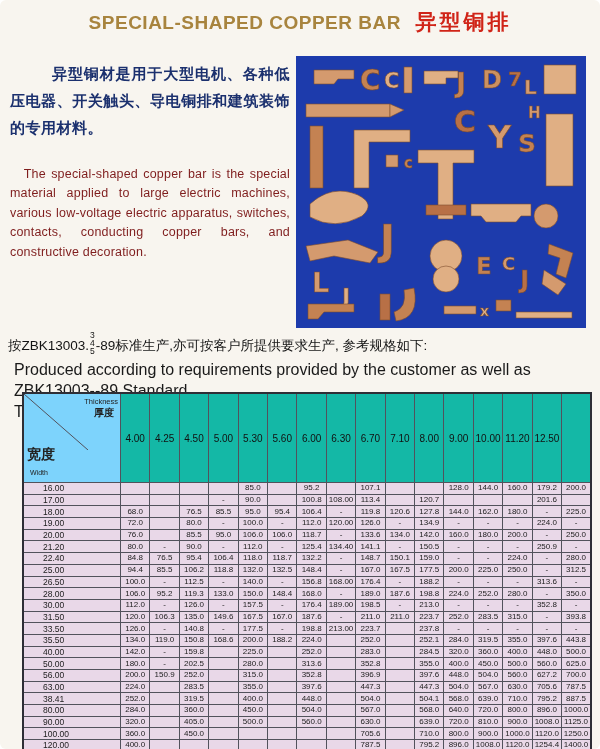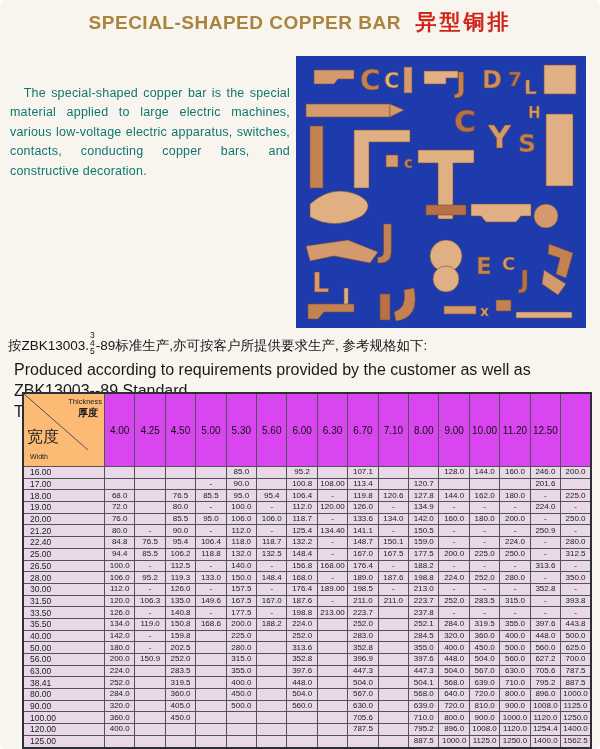--- a/index.html
+++ b/index.html
@@ -6,57 +6,58 @@
   .page{position:relative;width:600px;height:749px;background:#f8f5ef;overflow:hidden;
         font-family:"Liberation Sans",sans-serif;border-radius:6px;}
   
   .title-row{position:absolute;top:8px;left:0;width:600px;text-align:center;white-space:nowrap;}
   .title-en{font-size:19px;font-weight:bold;color:#a8843e;letter-spacing:.5px;}
   .title-zh{font-size:21px;font-weight:bold;color:#d02418;letter-spacing:3px;margin-left:10px;}
   
   .text-col{position:absolute;left:10px;top:60px;width:280px;}
   .zh-para{font-size:15px;line-height:1.8;color:#1b306e;text-align:justify;text-indent:2.8em;
            font-weight:bold;letter-spacing:.5px;margin:0;}
-  .en-para{font-size:12.5px;line-height:1.55;color:#0f766e;text-align:justify;text-indent:1.1em;
+  .en-para{font-size:12.5px;line-height:1.55;color:#7f1d1d;text-align:justify;text-indent:1.1em;
            margin:24px 0 0 0;letter-spacing:.2px;}
   
   .photo{position:absolute;left:296px;top:56px;width:290px;height:272px;display:block;}
   
   .std-block{position:absolute;left:8px;top:331px;width:584px;color:#141414;}
   .std-zh{font-size:13.5px;display:flex;align-items:flex-end;margin:0;white-space:nowrap;}
   .frac{display:inline-flex;flex-direction:column;align-items:center;margin:0 1px;}
   .frac span{font-size:8.5px;line-height:8px;}
   .std-en{font-size:16px;line-height:1.3;margin:5px 0 0 6px;color:#1a1a1a;}
   
   .tbl-wrap{position:absolute;left:22px;top:392px;}
   table{border-collapse:collapse;table-layout:fixed;width:570px;border:2px solid #2e2e36;}
   th,td{border:1px solid #52525c;overflow:hidden;white-space:nowrap;}
-  thead th{background:#d946ef;height:56px;font-size:10px;font-weight:normal;color:#111;}
+  thead th{background:#14b8a6;height:56px;font-size:10px;font-weight:normal;color:#111;}
   tbody td{background:#e9d8e8;height:10.7px;font-size:8px;line-height:10px;padding:0;
            text-align:center;color:#1c1c1c;}
-  tbody td.w-cell{text-align:left;padding-left:6px;font-size:8.5px;}
-  th.corner{width:64px;position:relative;background:#fdba74;padding:8px;}
+  tbody td.w-cell{text-align:left;padding-left:19px;font-size:8.5px;}
+  th.corner{width:64px;position:relative;background:#7dd3fc;padding:16px;}
   .corner svg{position:absolute;left:0;top:0;}
   .c-lbl{position:absolute;color:#222;}
   .c-th-en{top:3px;right:2px;font-size:7.5px;}
   .c-th-zh{top:12px;right:6px;font-size:10px;font-weight:bold;text-align:right;}
-  .c-w-zh{bottom:18px;left:3px;font-size:16px;font-weight:normal;}
+  .c-w-zh{bottom:18px;left:3px;font-size:14px;font-weight:bold;}
   .c-w-en{bottom:6px;left:6px;font-size:7px;}
 </style>
 </head>
 <body>
 
 <div class="page">
 
   <div class="title-row">
     <span class="title-en">SPECIAL-SHAPED COPPER BAR</span>
     <span class="title-zh">异型铜排</span>
   </div>
 
   <div class="text-col">
+    <p class="zh-para">异型铜材是用于大型电机、各种低压电器、开关触头、导电铜排和建筑装饰的专用材料。</p>
     <p class="en-para">The special-shaped copper bar is the special material applied to large electric machines, various low-voltage electric apparatus, switches, contacts, conducting copper bars, and constructive decoration.</p>
   </div>
 
   <svg class="photo" viewBox="0 0 290 272" xmlns="http://www.w3.org/2000/svg">
     <rect x="0" y="0" width="290" height="272" fill="#1b38a6"></rect>
     <rect x="0" y="0" width="290" height="272" fill="#2445c0" opacity="0.25"></rect>
     <g stroke="#7d4e2e" stroke-width="0.6" font-family="DejaVu Sans, sans-serif" font-weight="bold">
       <path d="M18,14 h40 v9 h-16 l-4,5 h-20 z" fill="#d49a6e"></path>
       <text x="64" y="34" font-size="28" fill="#c48252">C</text>
       <text x="88" y="32" font-size="21" fill="#e0af84">C</text>
@@ -161,21 +162,21 @@
             <td>85.0</td>
             <td></td>
             <td>95.2</td>
             <td></td>
             <td>107.1</td>
             <td></td>
             <td></td>
             <td>128.0</td>
             <td>144.0</td>
             <td>160.0</td>
-            <td>246.0</td>
+            <td>179.2</td>
             <td>200.0</td>
           </tr>
           <tr>
             <td class="w-cell">17.00</td>
             <td></td>
             <td></td>
             <td></td>
             <td>-</td>
             <td>90.0</td>
             <td></td>

